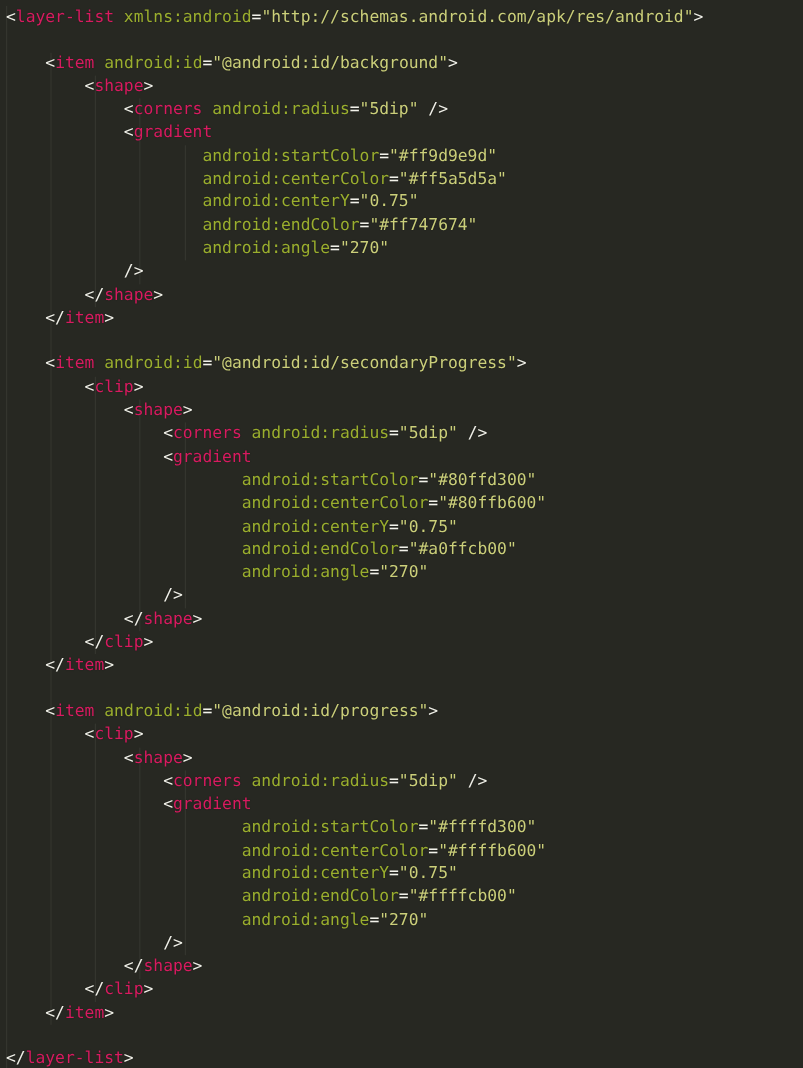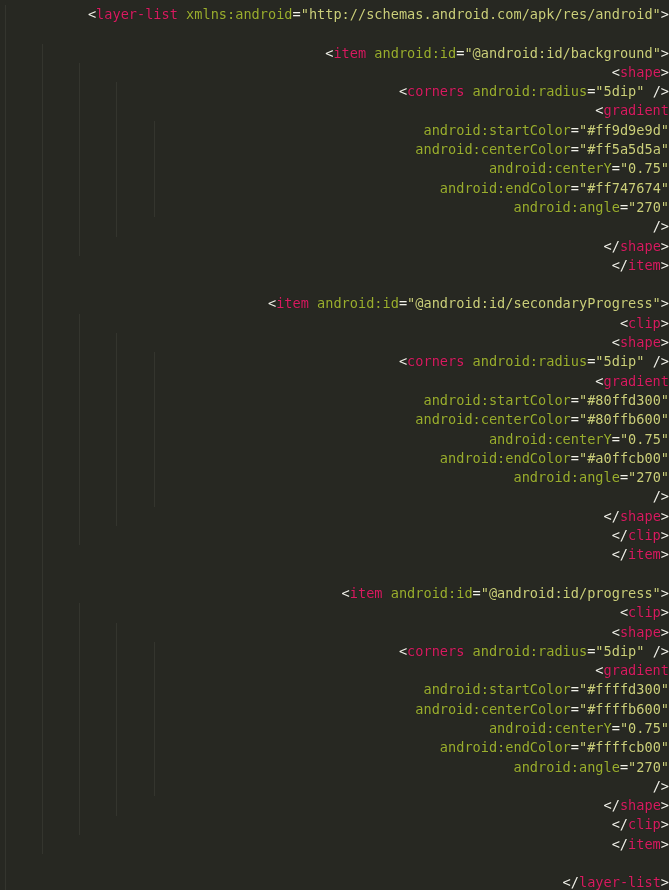--- a/index.html
+++ b/index.html
@@ -47,21 +47,20 @@
     line-height: 19.3px;
     letter-spacing: 0px;
     white-space: pre;
     color: #f0f0e8;
     text-shadow: 0 0 1px rgba(0,0,0,0.35);
   }
   .ln {
     display: block;
     height: 19.3px;
     padding-left: 5px;
-    text-align: right;
   }
   
   .pun   { color: #f2f2ea; }          
   .tag   { color: #d81b60; }          
   .attr  { color: #9aae2e; }          
   .val   { color: #cbcf7a; }
 </style>
 </head>
 <body>
 

